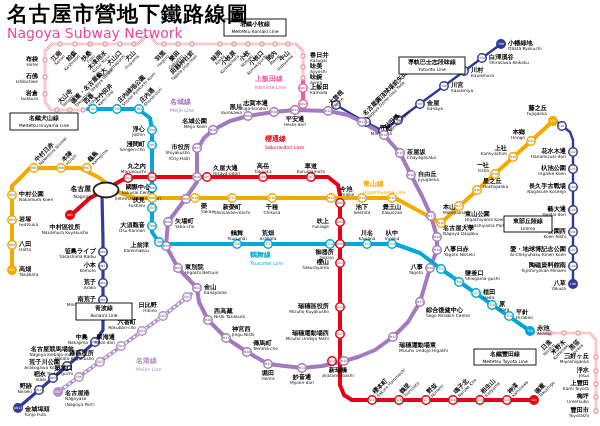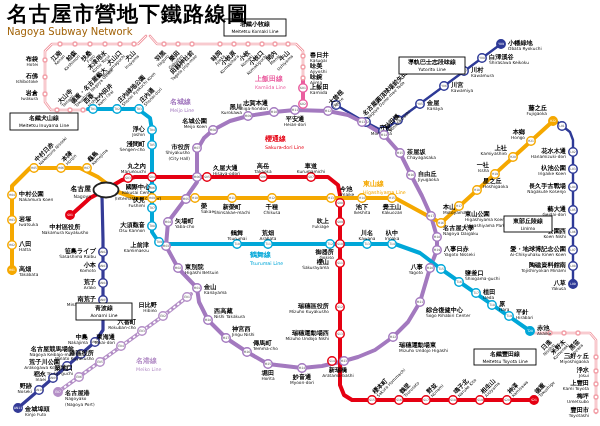--- a/index.html
+++ b/index.html
@@ -1,21 +1,21 @@
 <!DOCTYPE html>
 <html><head>
 <meta charset="utf-8">
 <style>
   html,body{margin:0;padding:0;background:#fff;}
   .stage{position:relative;width:600px;height:426px;background:#fff;overflow:hidden;
          font-family:"DejaVu Sans",sans-serif;}
   #map{position:absolute;left:0;top:0;width:600px;height:426px;}
   .titles{position:absolute;left:7px;top:2px;z-index:5;}
   .t-zh{font-size:21px;font-weight:bold;color:#000;letter-spacing:1px;line-height:1.15;}
-  .t-en{font-size:10px;color:#a16207;line-height:1.1;}
+  .t-en{font-size:14px;color:#ec4899;line-height:1.1;}
 </style>
 </head>
 <body>
 
 <div class="stage">
   <div class="titles">
     <div class="t-zh">名古屋市營地下鐵路線圖</div>
     <div class="t-en">Nagoya Subway Network</div>
   </div>
   <svg id="map" viewBox="0 0 600 426">

